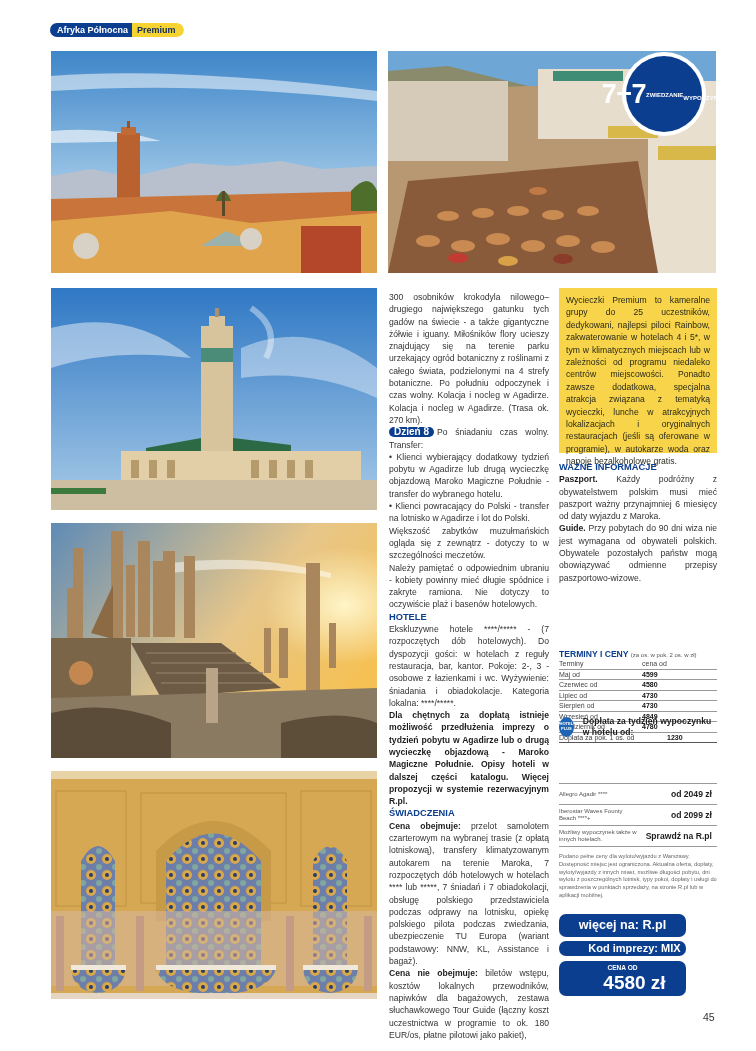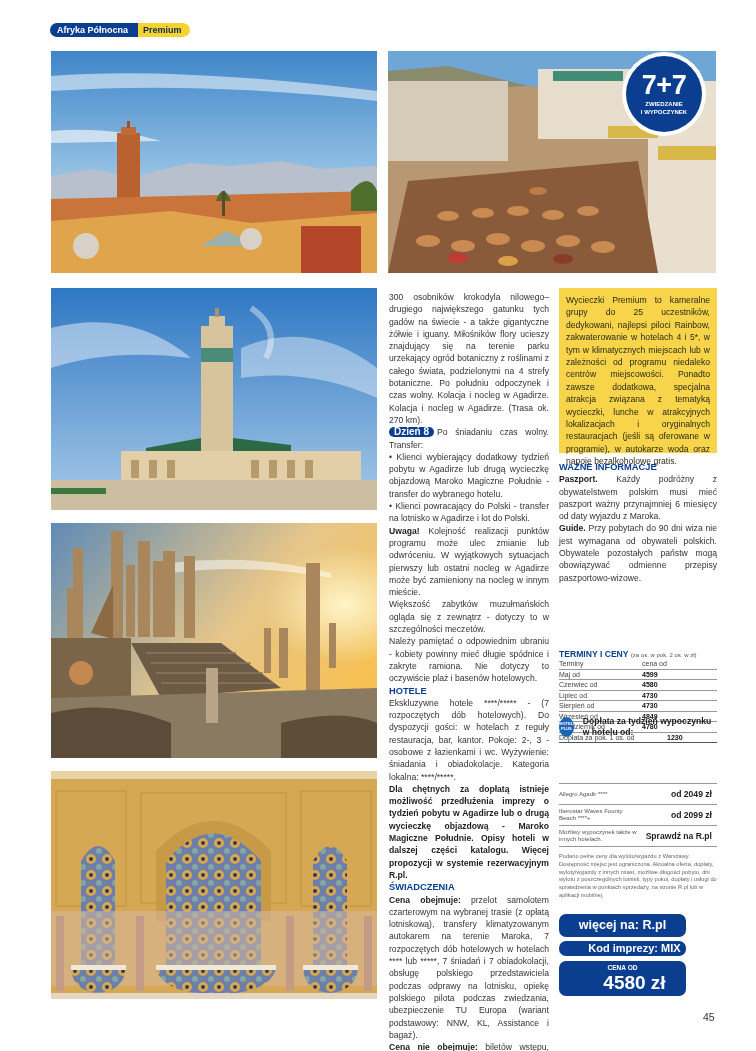--- a/index.html
+++ b/index.html
@@ -1,33 +1,33 @@
 <!DOCTYPE html>
 <html><head>
 <meta charset="utf-8">
 <style>
   * { box-sizing: border-box; margin: 0; padding: 0; }
   html, body { width: 756px; height: 1051px; background: #ffffff; overflow: hidden; }
   body { position: relative; font-family: "Liberation Sans", sans-serif; color: #2a2a2a; }
 
   .tagbar { position: absolute; left: 50px; top: 23px; height: 14px; display: flex; border-radius: 8px; overflow: hidden; font-size: 9px; font-weight: bold; line-height: 14px; }
-  .tag-region { background: #0b3e8f; color: #fff; padding: 0 10px 0 7px; }
+  .tag-region { background: #0b3e8f; color: #fff; padding: 0 4px 0 7px; }
   .tag-premium { background: #f7d332; color: #0b2a5c; padding: 0 8px 0 5px; border-radius: 0 8px 8px 0; }
 
   .photo { position: absolute; overflow: hidden; }
   .photo svg { display: block; width: 100%; height: 100%; }
 
   #photo-marrakesh { left: 51px; top: 51px; width: 326px; height: 222px; }
   #photo-fez { left: 388px; top: 51px; width: 328px; height: 222px; }
   #photo-hassan { left: 51px; top: 288px; width: 326px; height: 222px; }
   #photo-volubilis { left: 51px; top: 523px; width: 326px; height: 235px; }
   #photo-fountain { left: 51px; top: 771px; width: 326px; height: 228px; }
 
   .badge { position: absolute; left: 622px; top: 52px; width: 84px; height: 84px; border-radius: 50%; background: #ffffff; padding: 4px; }
-  .badge-inner { width: 100%; height: 100%; border-radius: 50%; background: #0b3e8f; color: #fff; text-align: center; display: flex; flex-direction: column; align-items: center; justify-content: center; }
+  .badge-inner { width: 100%; height: 100%; border-radius: 50%; background: #0b3e8f; color: #fff; text-align: center; display: flex; align-items: center; justify-content: center; }
   .badge-big { font-size: 27px; font-weight: bold; line-height: 26px; letter-spacing: -0.5px; }
   .badge-small { font-size: 6px; font-weight: bold; line-height: 8px; margin-top: 2px; }
 
   .col { position: absolute; font-size: 8.6px; line-height: 12.3px; color: #333; text-align: justify; }
   #col-mid { left: 389px; top: 291px; width: 160px; }
   #col-right { left: 559px; top: 461px; width: 158px; }
   .col p { margin: 0; }
   .col b { color: #1d1d1d; }
   .section-h { color: #0b3e8f; font-weight: bold; font-size: 9.3px; margin-top: 1px; }
   .day-pill { display: inline-block; background: #0b3e8f; color: #fff; font-weight: bold; font-size: 10px; line-height: 10px; padding: 0 5px; border-radius: 6px; margin-right: 3px; }
@@ -260,21 +260,20 @@
     <rect x="252" y="194" width="55" height="5" fill="#f1e8dc"></rect>
     <rect x="0" y="222" width="326" height="6" fill="#e4d6c3"></rect>
   </svg>
 </div>
 
 <div class="col" id="col-mid">
   <p>300 osobników krokodyla nilowego– drugiego największego gatunku tych gadów na świecie - a także gigantyczne żółwie i iguany. Miłośników flory ucieszy znajdujący się na terenie parku urzekający ogród botaniczny z roślinami z całego świata, podzielonymi na 4 strefy botaniczne. Po południu odpoczynek i czas wolny. Kolacja i nocleg w Agadirze. Kolacja i nocleg w Agadirze. (Trasa ok. 270 km).</p>
   <p><span class="day-pill">Dzień 8</span><span>Po śniadaniu czas wolny. Transfer:</span></p>
   <p>• Klienci wybierający dodatkowy tydzień pobytu w Agadirze lub drugą wycieczkę objazdową Maroko Magiczne Południe - transfer do wybranego hotelu.</p>
   <p>• Klienci powracający do Polski - transfer na lotnisko w Agadirze i lot do Polski.</p>
-  <p><b>Uwaga!</b><span> Kolejność realizacji punktów programu może ulec zmianie lub odwróceniu. W wyjątkowych sytuacjach pierwszy lub ostatni nocleg w Agadirze może być zamieniony na nocleg w innym mieście.</span></p>
   <p>Większość zabytków muzułmańskich ogląda się z zewnątrz - dotyczy to w szczególności meczetów.</p>
   <p>Należy pamiętać o odpowiednim ubraniu - kobiety powinny mieć długie spódnice i zakryte ramiona. Nie dotyczy to oczywiście plaż i basenów hotelowych.</p>
   <p class="section-h">HOTELE</p>
   <p>Ekskluzywne hotele ****/***** - (7 rozpoczętych dób hotelowych). Do dyspozycji gości: w hotelach z reguły restauracja, bar, kantor. Pokoje: 2-, 3 - osobowe z łazienkami i wc. Wyżywienie: śniadania i obiadokolacje. Kategoria lokalna: ****/*****.</p>
   <p class="bold-block">Dla chętnych za dopłatą istnieje możliwość przedłużenia imprezy o tydzień pobytu w Agadirze lub o drugą wycieczkę objazdową - Maroko Magiczne Południe. Opisy hoteli w dalszej części katalogu. Więcej propozycji w systemie rezerwacyjnym R.pl.</p>
   <p class="section-h">ŚWIADCZENIA</p>
   <p><b>Cena obejmuje:</b><span> przelot samolotem czarterowym na wybranej trasie (z opłatą lotniskową), transfery klimatyzowanym autokarem na terenie Maroka, 7 rozpoczętych dób hotelowych w hotelach **** lub *****, 7 śniadań i 7 obiadokolacji, obsługę polskiego przedstawiciela podczas odprawy na lotnisku, opiekę polskiego pilota podczas zwiedzania, ubezpieczenie TU Europa (wariant podstawowy: NNW, KL, Assistance i bagaż).</span></p>
   <p><b>Cena nie obejmuje:</b><span> biletów wstępu, kosztów lokalnych przewodników, napiwków dla bagażowych, zestawa słuchawkowego Tour Guide (łączny koszt uczestnictwa w programie to ok. 180 EUR/os, płatne pilotowi jako pakiet),</span></p>
 </div>
 

